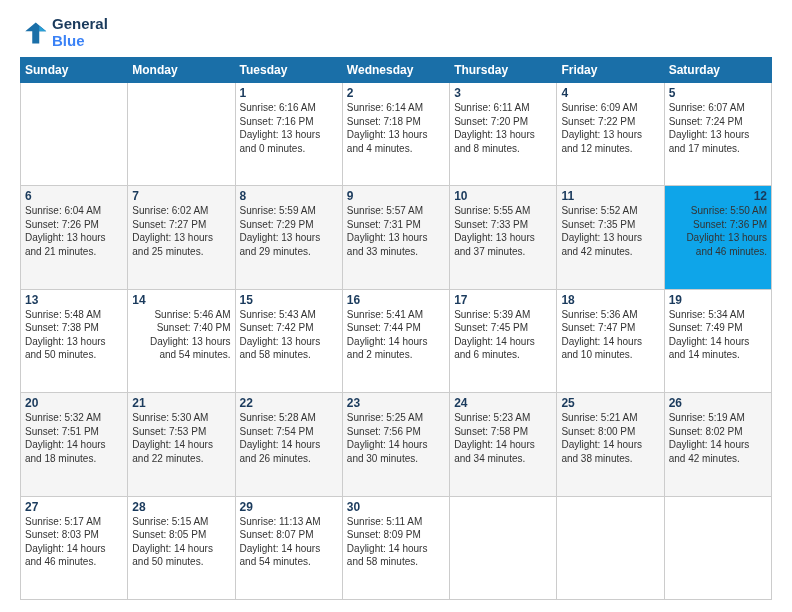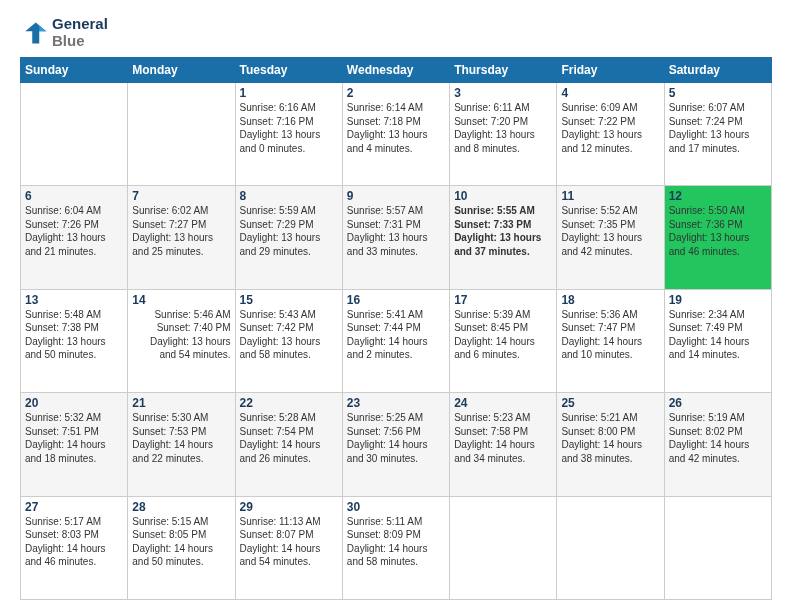--- a/index.html
+++ b/index.html
@@ -95,21 +95,21 @@
 
 <div class="page">
   <div class="header">
     <div class="logo">
       <svg class="logo-icon" viewBox="0 0 32 32">
         <polygon points="18,4 30,14 22,14 22,28 14,28 14,14 6,14" fill="#1a6fa8"></polygon>
         <polygon points="22,8 30,14 22,14" fill="#2a9fd6"></polygon>
       </svg>
       <div>
         <div style="font-size:15px;font-weight:bold;color:#1a3a5c;line-height:1.1;">General</div>
-        <div style="font-size:15px;font-weight:bold;color:#737373;line-height:1.1;">Blue</div>
+        <div style="font-size:15px;font-weight:bold;color:#3b82f6;line-height:1.1;">Blue</div>
       </div>
     </div>
     <div class="title-block">
       <div class="month-title"></div>
       <div class="location-title"></div>
     </div>
   </div>
 
   <table class="calendar">
     <thead>
@@ -178,31 +178,31 @@
 Daylight: 13 hours and 29 minutes.</div>
           </td>
           <td style="background: rgb(245, 245, 245);">
             <span class="day-num">9</span>
             <div class="cell-text" style="white-space: pre-line;">Sunrise: 5:57 AM
 Sunset: 7:31 PM
 Daylight: 13 hours and 33 minutes.</div>
           </td>
           <td style="background: rgb(245, 245, 245);">
             <span class="day-num">10</span>
-            <div class="cell-text" style="white-space: pre-line; font-weight: bold;">Sunrise: 5:55 AM
+            <div class="cell-text" style="white-space: pre-line;">Sunrise: 5:55 AM
 Sunset: 7:33 PM
 Daylight: 13 hours and 37 minutes.</div>
           </td>
           <td style="background: rgb(245, 245, 245);">
             <span class="day-num">11</span>
             <div class="cell-text" style="white-space: pre-line;">Sunrise: 5:52 AM
 Sunset: 7:35 PM
 Daylight: 13 hours and 42 minutes.</div>
           </td>
-          <td style="background: #22c55e;">
+          <td style="background: #0ea5e9; text-align: right;">
             <span class="day-num">12</span>
             <div class="cell-text" style="white-space: pre-line;">Sunrise: 5:50 AM
 Sunset: 7:36 PM
 Daylight: 13 hours and 46 minutes.</div>
           </td>
         </tr>
         <tr>
           <td style="background: rgb(255, 255, 255);">
             <span class="day-num">13</span>
             <div class="cell-text" style="white-space: pre-line;">Sunrise: 5:48 AM
@@ -223,32 +223,32 @@
           </td>
           <td style="background: rgb(255, 255, 255);">
             <span class="day-num">16</span>
             <div class="cell-text" style="white-space: pre-line;">Sunrise: 5:41 AM
 Sunset: 7:44 PM
 Daylight: 14 hours and 2 minutes.</div>
           </td>
           <td style="background: rgb(255, 255, 255);">
             <span class="day-num">17</span>
             <div class="cell-text" style="white-space: pre-line;">Sunrise: 5:39 AM
-Sunset: 8:45 PM
+Sunset: 7:45 PM
 Daylight: 14 hours and 6 minutes.</div>
           </td>
           <td style="background: rgb(255, 255, 255);">
             <span class="day-num">18</span>
             <div class="cell-text" style="white-space: pre-line;">Sunrise: 5:36 AM
 Sunset: 7:47 PM
 Daylight: 14 hours and 10 minutes.</div>
           </td>
           <td style="background: rgb(255, 255, 255);">
             <span class="day-num">19</span>
-            <div class="cell-text" style="white-space: pre-line;">Sunrise: 2:34 AM
+            <div class="cell-text" style="white-space: pre-line;">Sunrise: 5:34 AM
 Sunset: 7:49 PM
 Daylight: 14 hours and 14 minutes.</div>
           </td>
         </tr>
         <tr>
           <td style="background: rgb(245, 245, 245);">
             <span class="day-num">20</span>
             <div class="cell-text" style="white-space: pre-line;">Sunrise: 5:32 AM
 Sunset: 7:51 PM
 Daylight: 14 hours and 18 minutes.</div>

